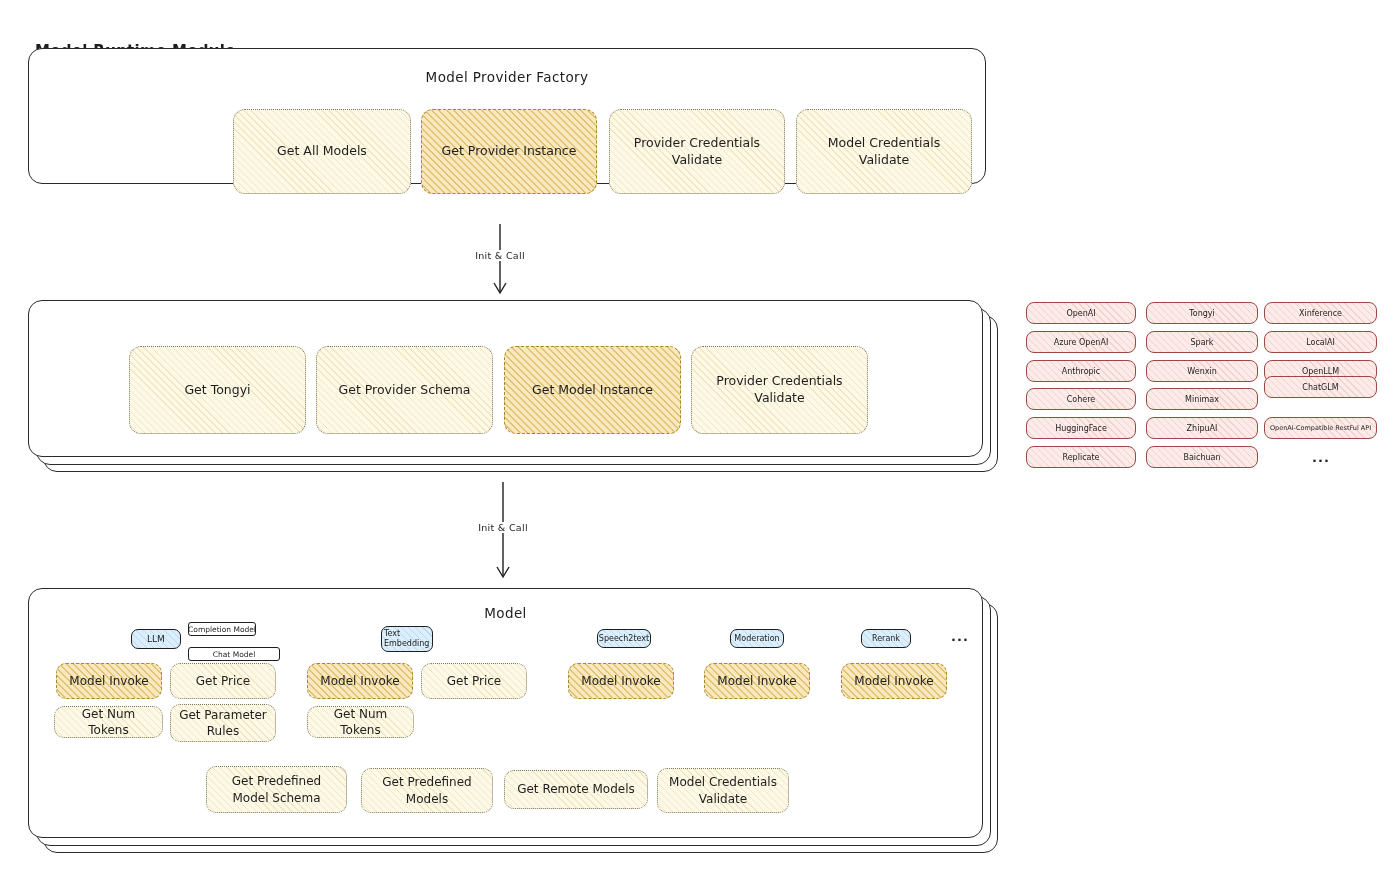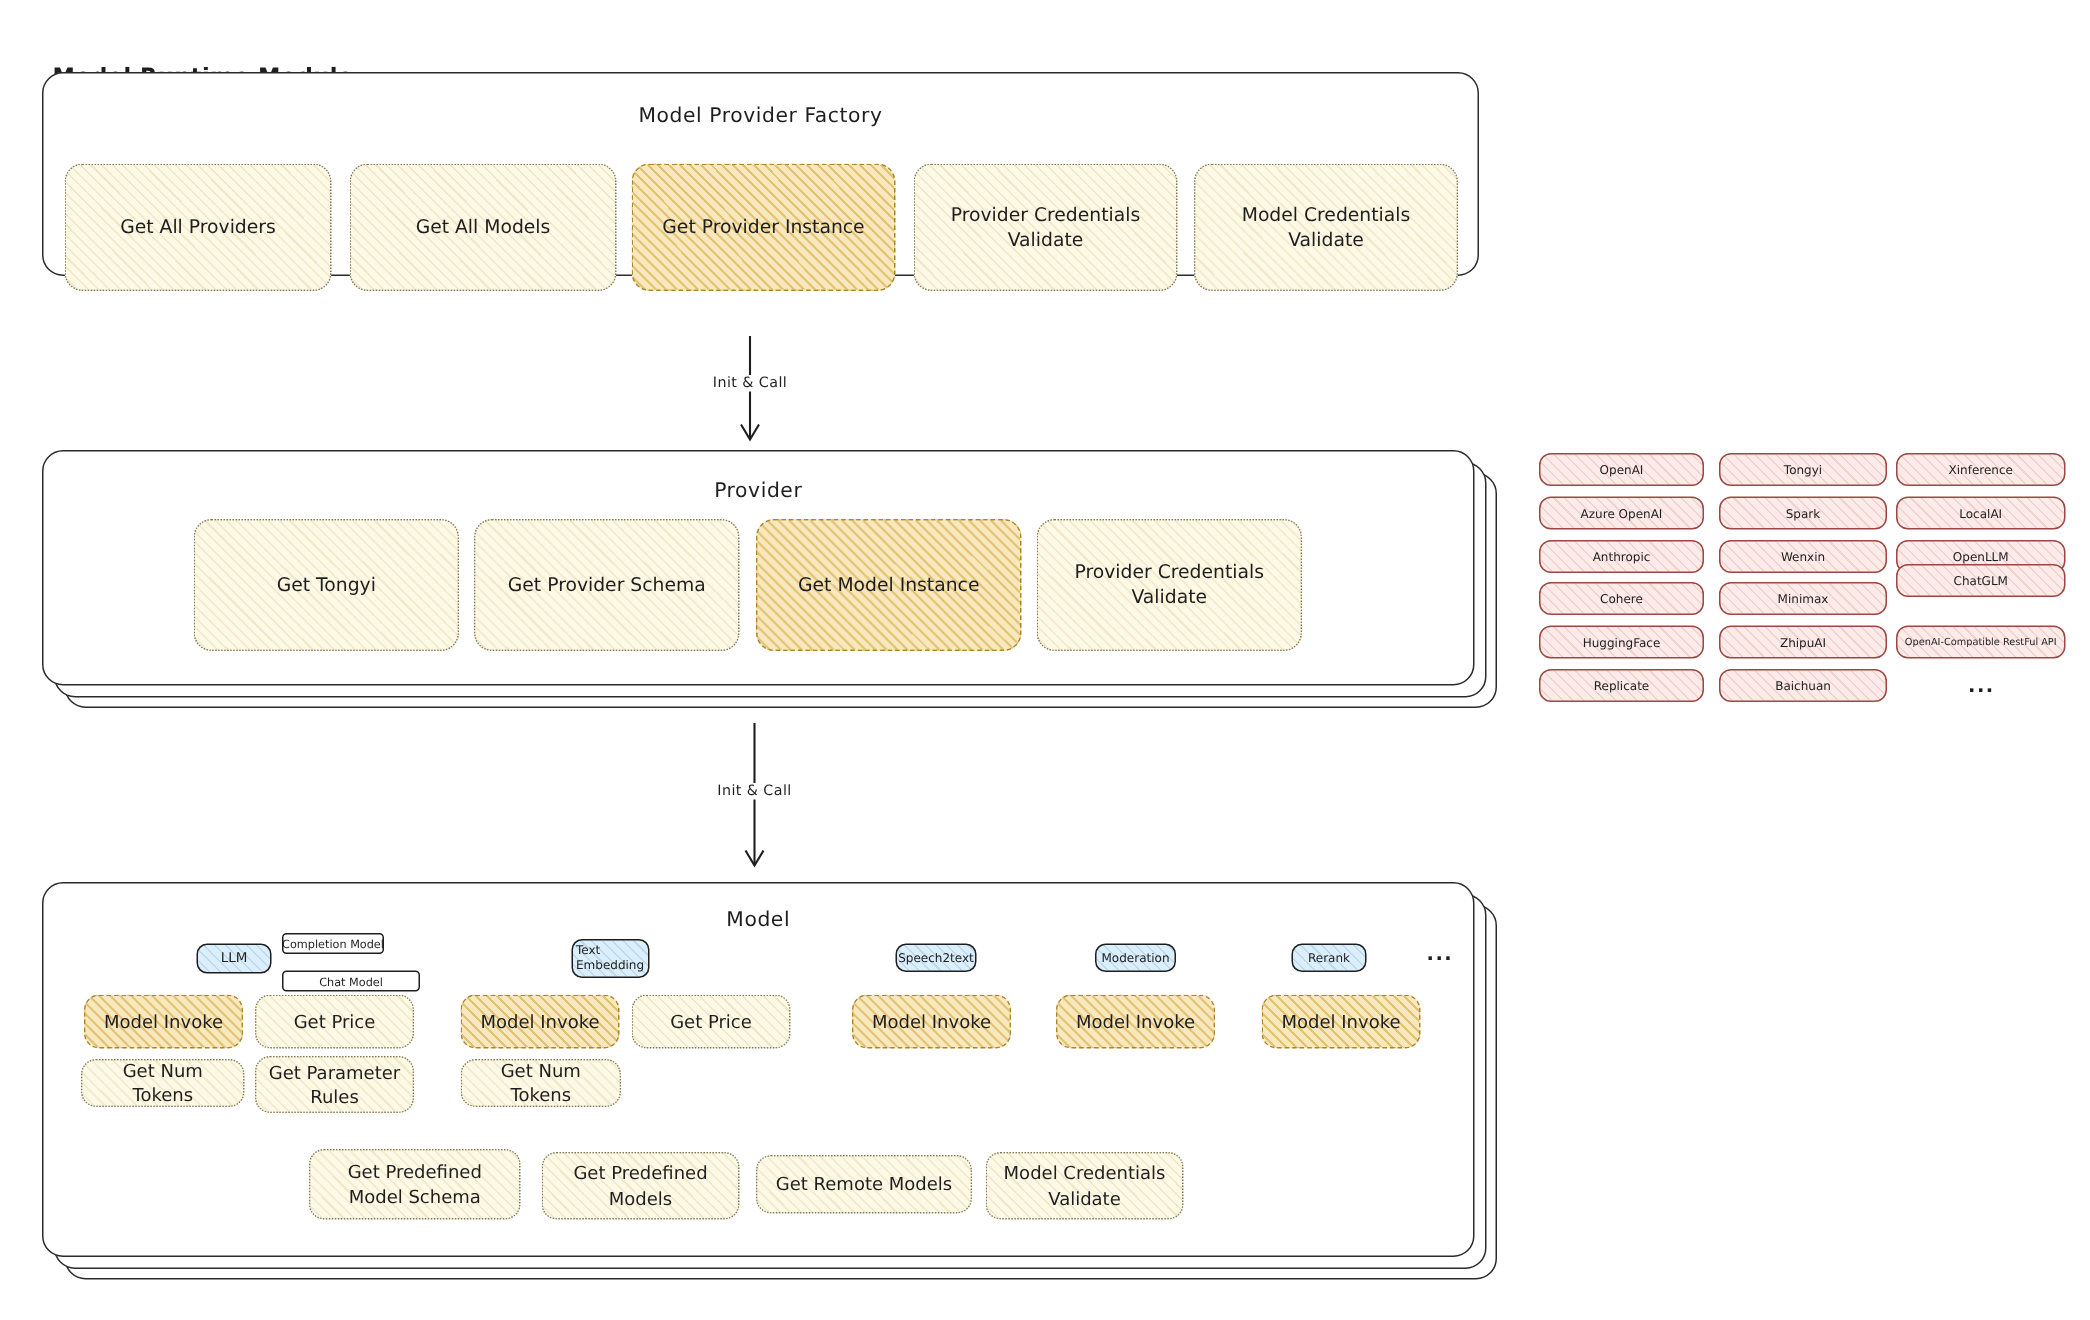--- a/index.html
+++ b/index.html
@@ -36,37 +36,35 @@
 </style>
 </head>
 <body>
 
 <div class="canvas">
 
   <div class="page-title">Model Runtime Module</div>
 
   <div class="frame" style="left:28px;top:48px;width:958px;height:136px">
     <div class="frame-title" style="top:20px">Model Provider Factory</div>
-    <div class="node yellow" style="left:14px;top:60px;width:178px;height:85px">Get All Providers</div>
     <div class="node yellow" style="left:204px;top:60px;width:178px;height:85px">Get All Models</div>
     <div class="node orange" style="left:392px;top:60px;width:176px;height:85px">Get Provider Instance</div>
     <div class="node yellow" style="left:580px;top:60px;width:176px;height:85px">Provider Credentials Validate</div>
     <div class="node yellow" style="left:767px;top:60px;width:176px;height:85px">Model Credentials Validate</div>
   </div>
 
   <svg class="abs" style="left:492px;top:224px;z-index:3" width="16" height="74">
     <line x1="8" y1="0" x2="8" y2="68" stroke="#1e1e1e" stroke-width="1.4"></line>
     <polyline points="2,59 8,69 14,59" fill="none" stroke="#1e1e1e" stroke-width="1.4"></polyline>
   </svg>
   <div class="arrow-label" style="left:500px;top:250px">Init &amp; Call</div>
 
   <div class="stack" style="left:43px;top:315px;width:955px;height:157px"></div>
   <div class="stack" style="left:36px;top:308px;width:955px;height:157px"></div>
   <div class="frame" style="left:28px;top:300px;width:955px;height:157px">
-    <div class="frame-title" style="top:18px">Provider</div>
     <div class="node yellow" style="left:100px;top:45px;width:177px;height:88px">Get Tongyi</div>
     <div class="node orange" style="left:475px;top:45px;width:177px;height:88px">Get Model Instance</div>
     <div class="node yellow" style="left:287px;top:45px;width:177px;height:88px">Get Provider Schema</div>
     <div class="node yellow" style="left:662px;top:45px;width:177px;height:88px">Provider Credentials Validate</div>
   </div>
 
   <div>
     <div class="vendor" style="left:1026px;top:302px;width:110px;height:22px">OpenAI</div>
     <div class="vendor" style="left:1026px;top:331px;width:110px;height:22px">Azure OpenAI</div>
     <div class="vendor" style="left:1026px;top:360px;width:110px;height:22px">Anthropic</div>

